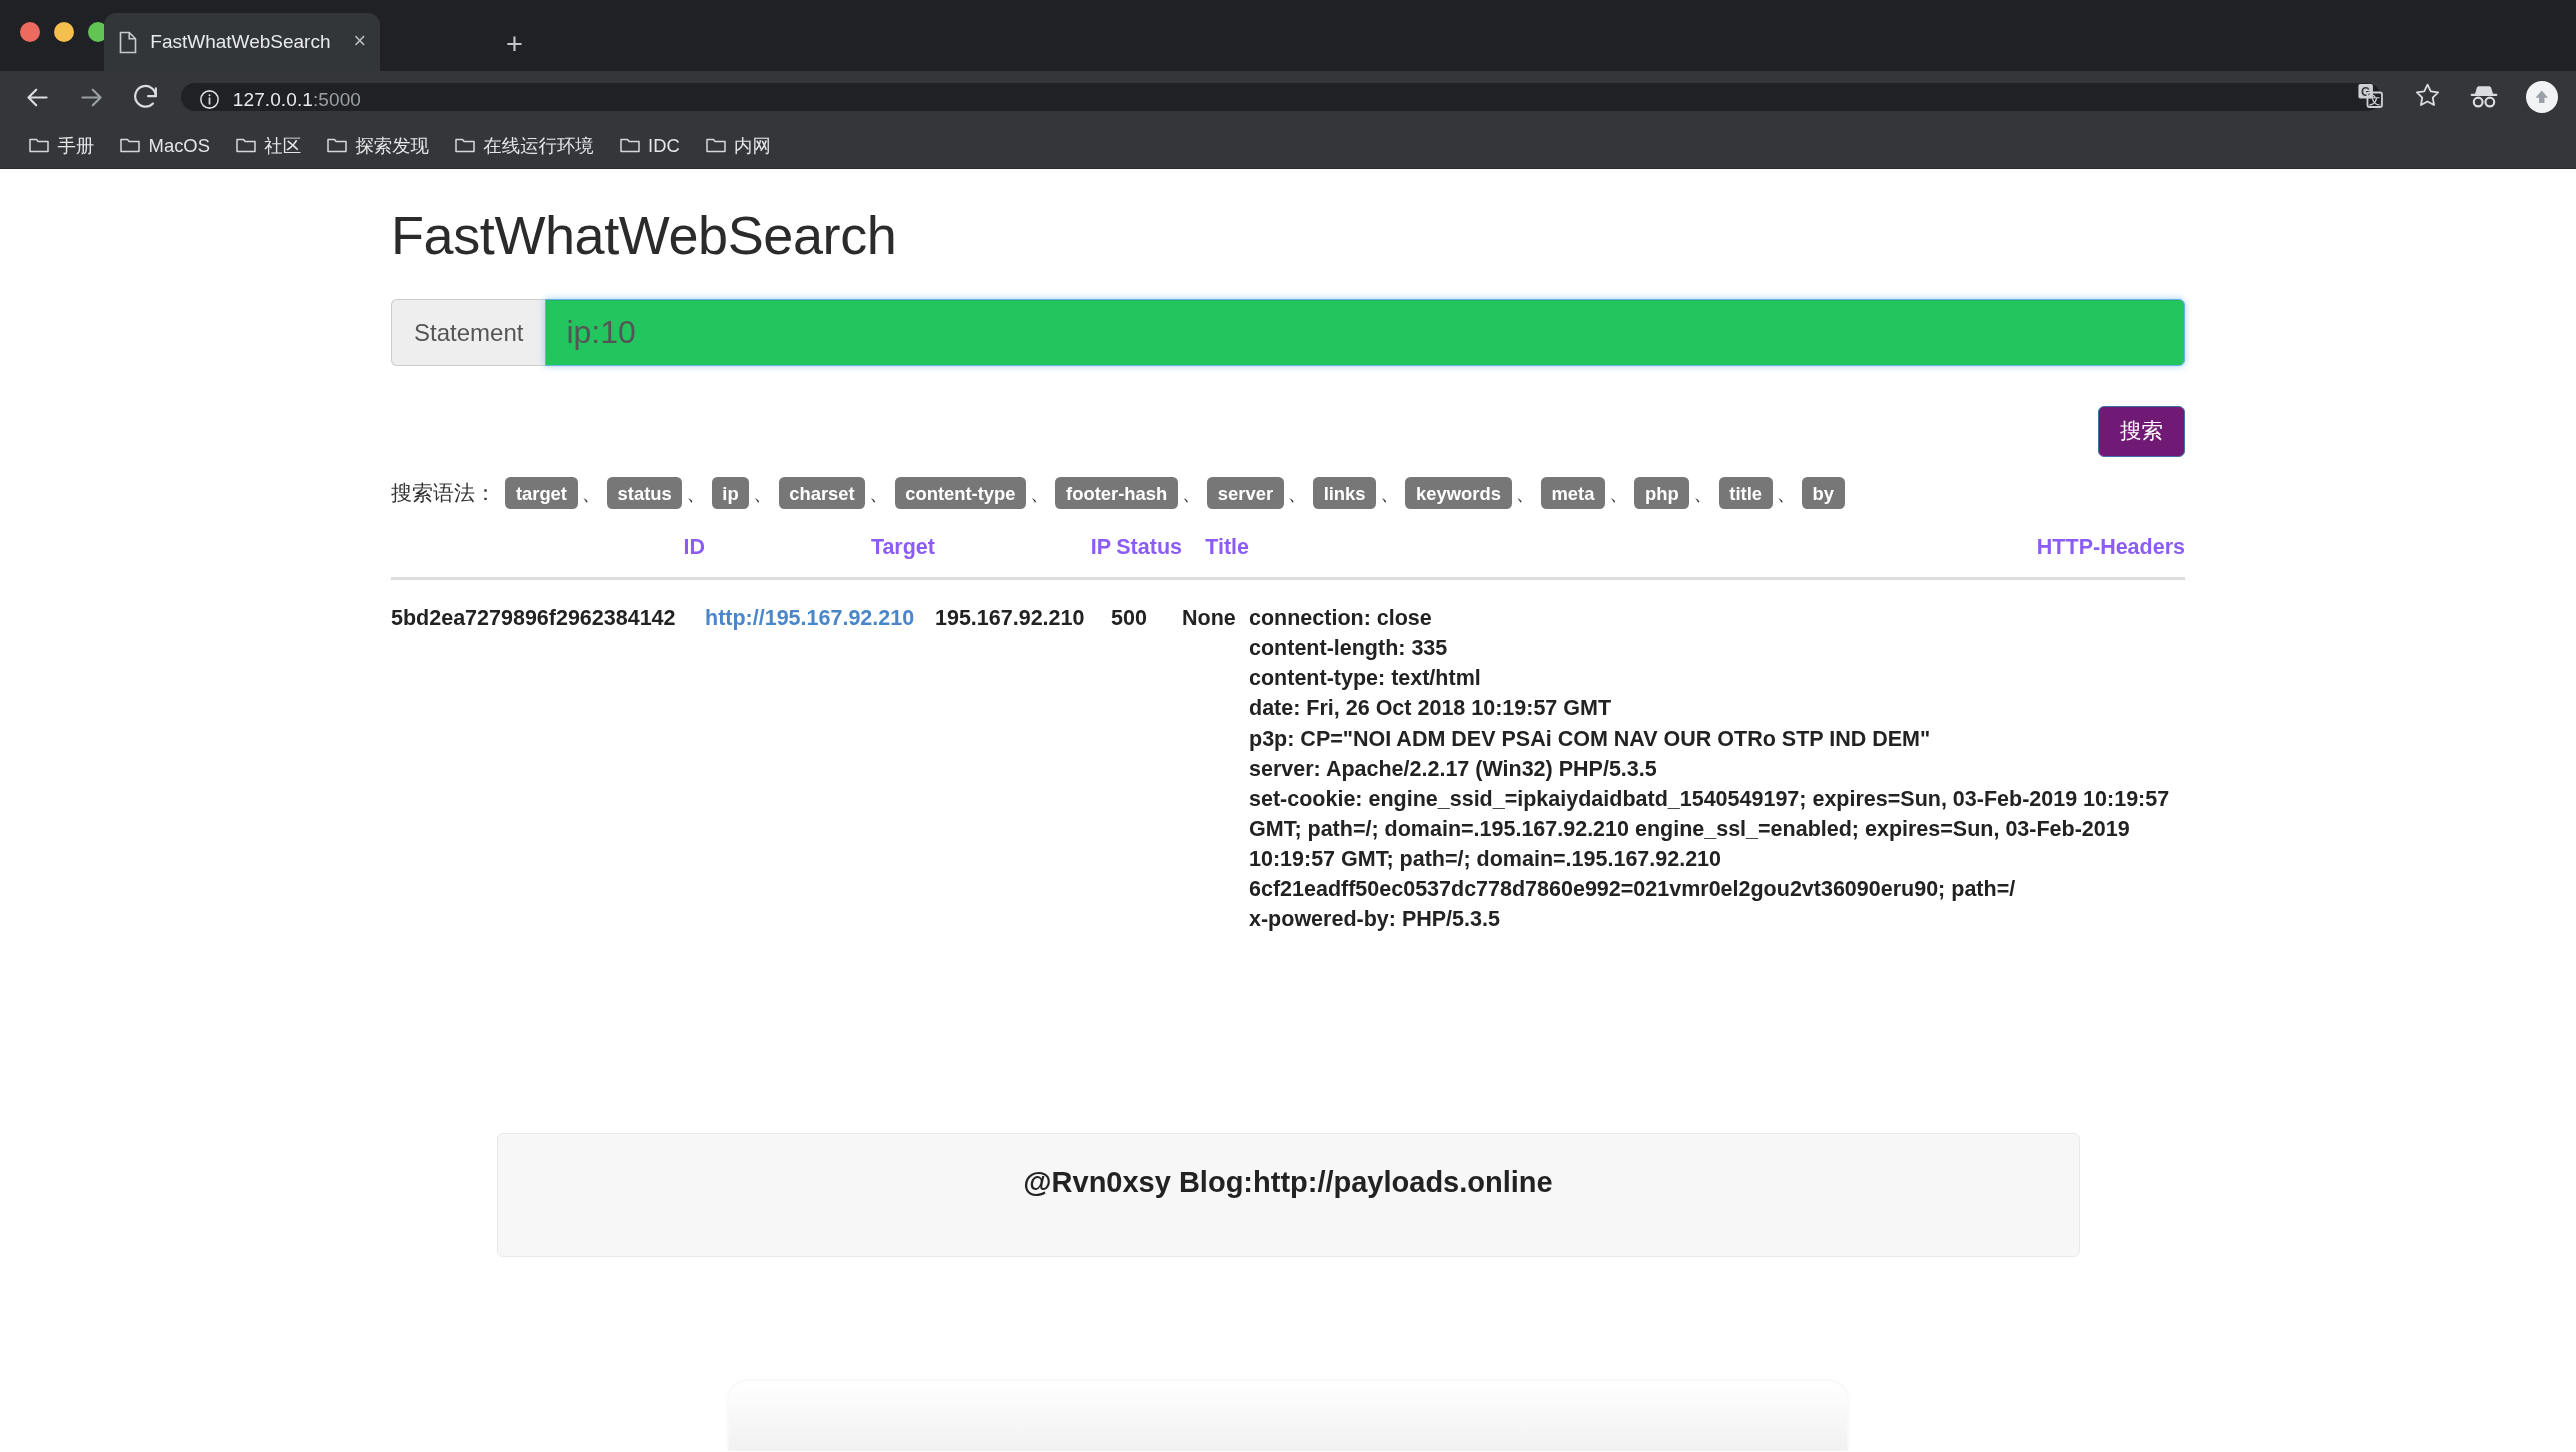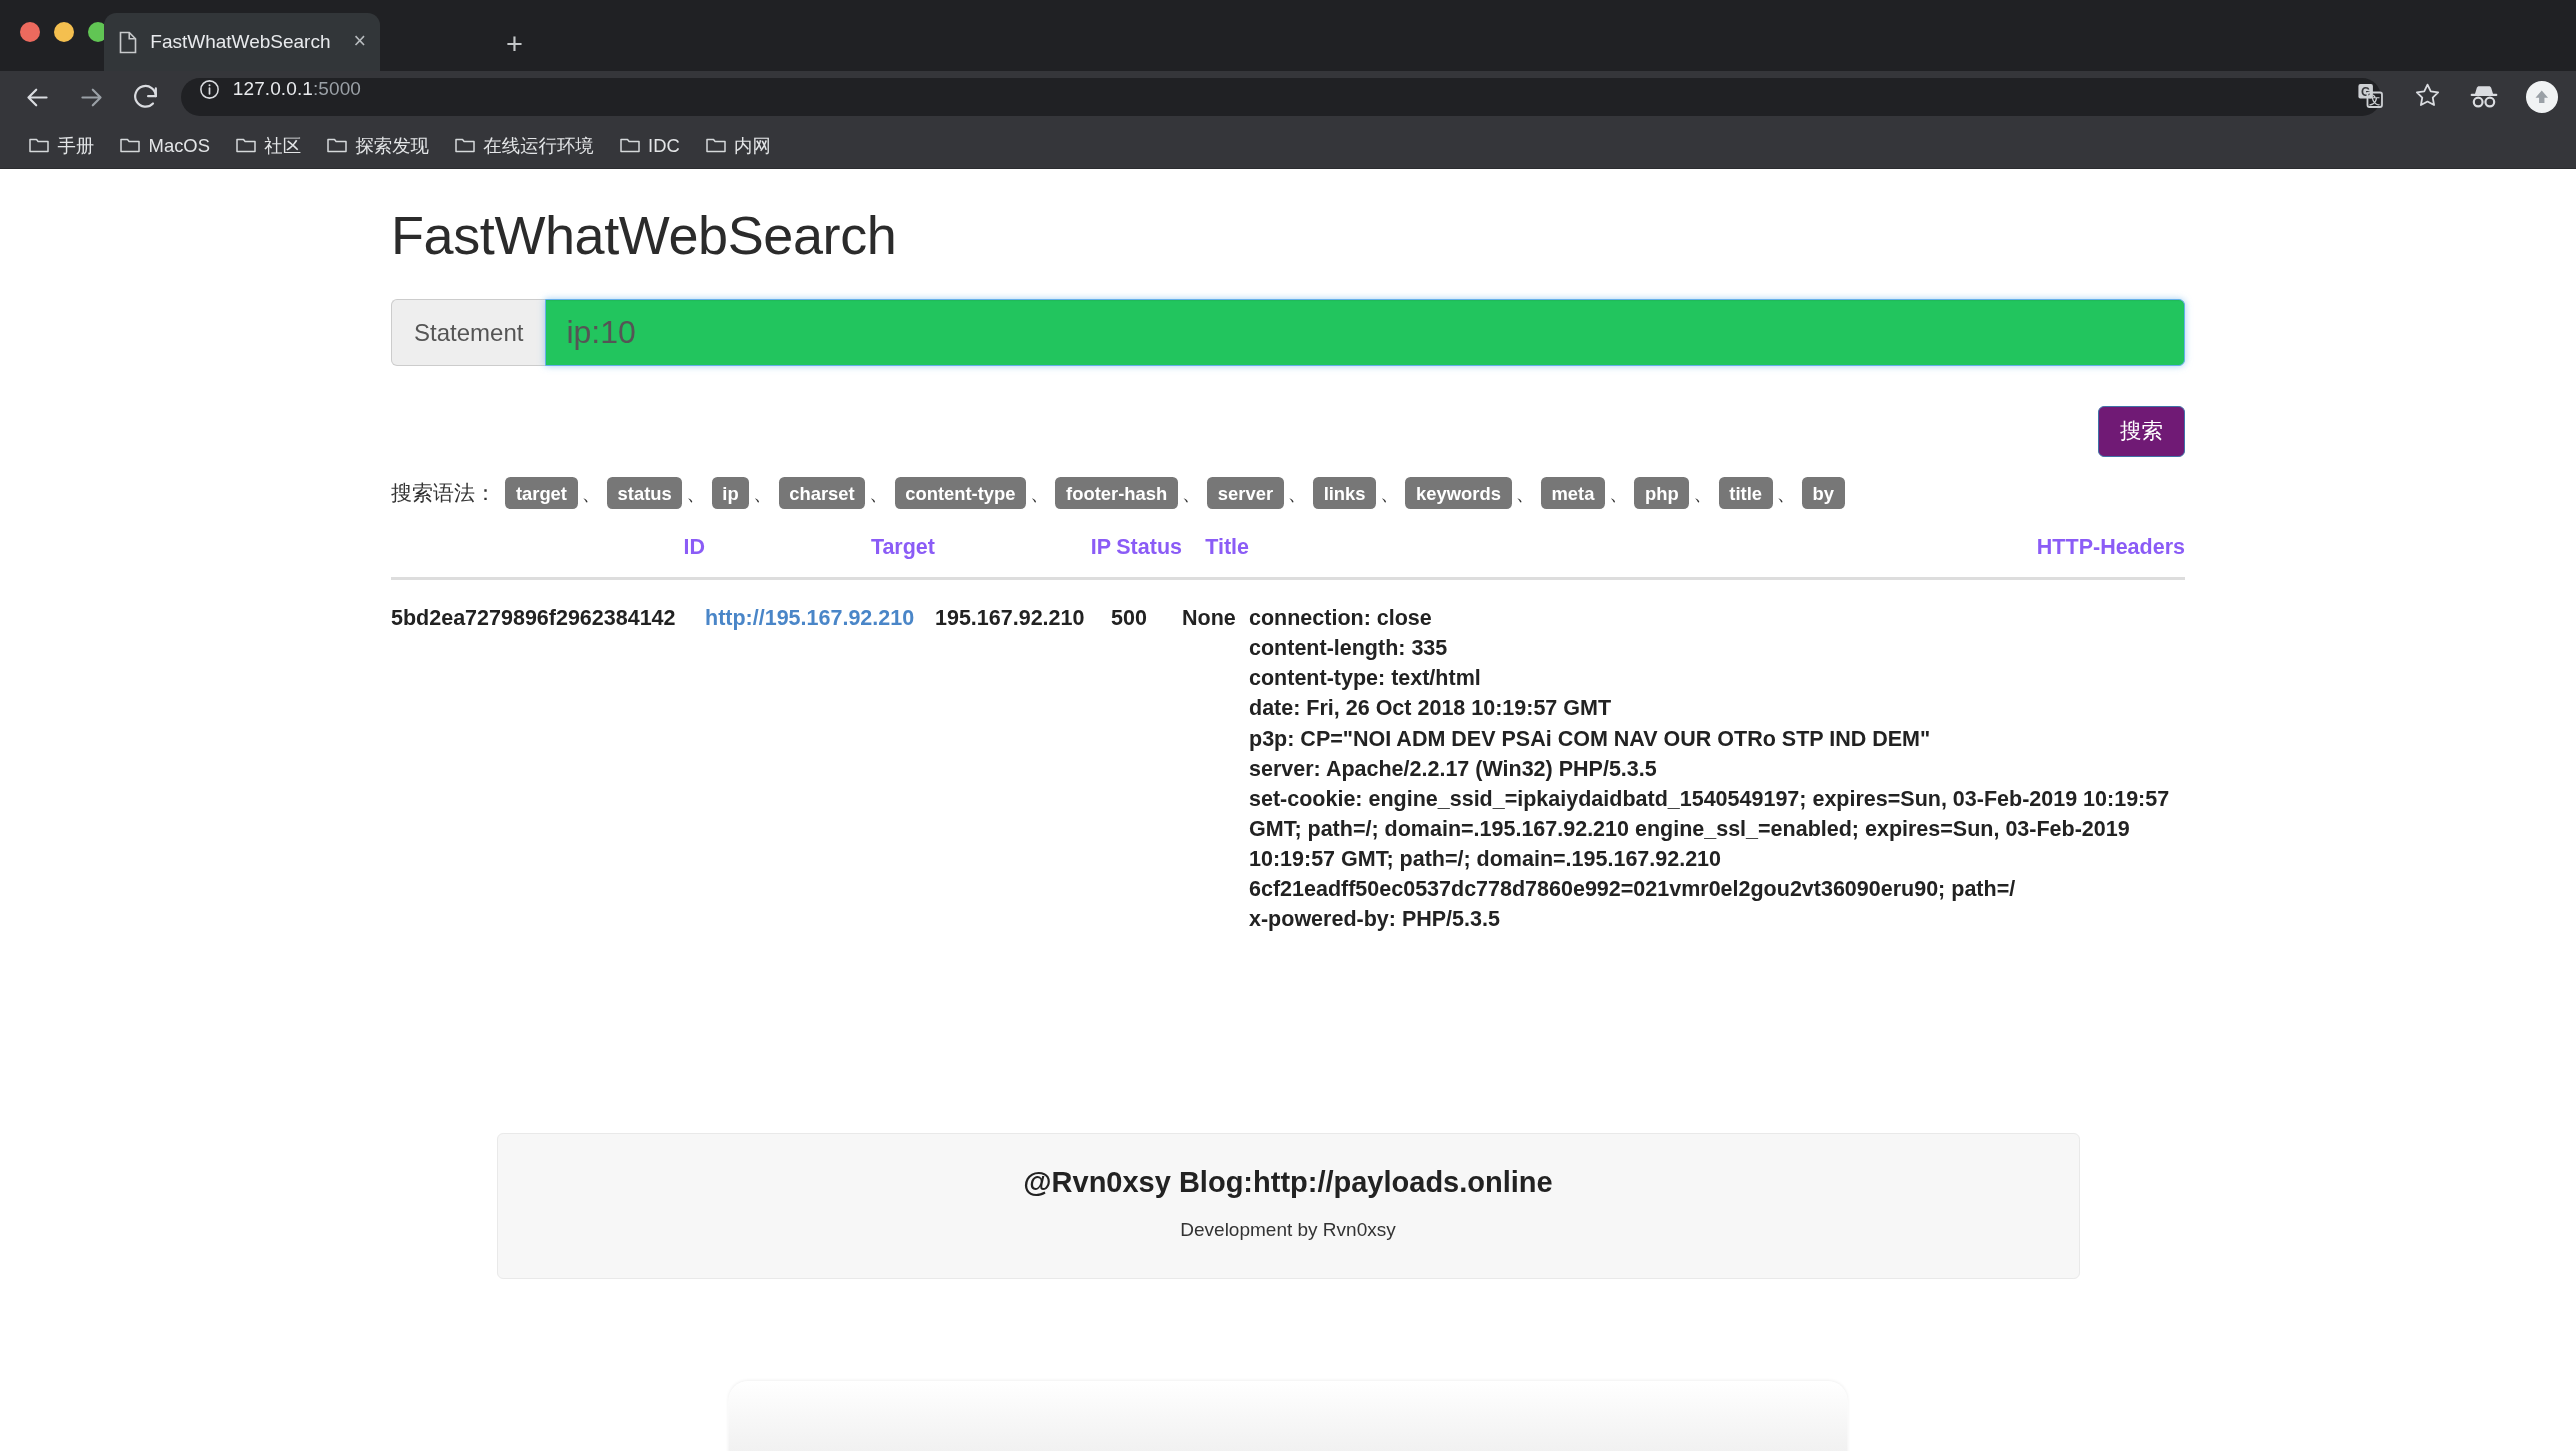--- a/index.html
+++ b/index.html
@@ -82,25 +82,25 @@
     background: #35363a;
     display: flex;
     align-items: center;
     padding: 0 21.5px;
     position: relative;
   }
   .nav-btns { display: flex; align-items: center; gap: 23px; margin-right: 20px; }
   .nav-icon { width: 31px; height: 31px; display: block; }
   .omnibox {
     flex: 1;
-    height: 38px;
+    height: 28px;
     background: #202124;
     border-radius: 19px;
     display: flex;
-    align-items: flex-start;
+    align-items: flex-end;
     padding: 0 17px;
     margin-right: 12.3px;
     max-width: 2200px;
   }
   .omnibox-info { width: 23px; height: 23px; flex: 0 0 auto; margin-right: 12.3px; }
   .omnibox-url {
     color: #e8eaed;
     font-size: 19px;
     letter-spacing: 0.1px;
     white-space: nowrap;
@@ -521,21 +521,20 @@
 server: Apache/2.2.17 (Win32) PHP/5.3.5
 set-cookie: engine_ssid_=ipkaiydaidbatd_1540549197; expires=Sun, 03-Feb-2019 10:19:57 GMT; path=/; domain=.195.167.92.210 engine_ssl_=enabled; expires=Sun, 03-Feb-2019 10:19:57 GMT; path=/; domain=.195.167.92.210
 6cf21eadff50ec0537dc778d7860e992=021vmr0el2gou2vt36090eru90; path=/
 x-powered-by: PHP/5.3.5</td>
           </tr>
         </tbody>
       </table>
 
       <div class="footer">
         <div class="footer-title">@Rvn0xsy Blog:http://payloads.online</div>
-        <div class="footer-sub">Development by Rvn0xsy</div>
       </div>
 
     </div>
 
     <div class="bottom-sheet"></div>
   </div>
 
 </div>
 
 

